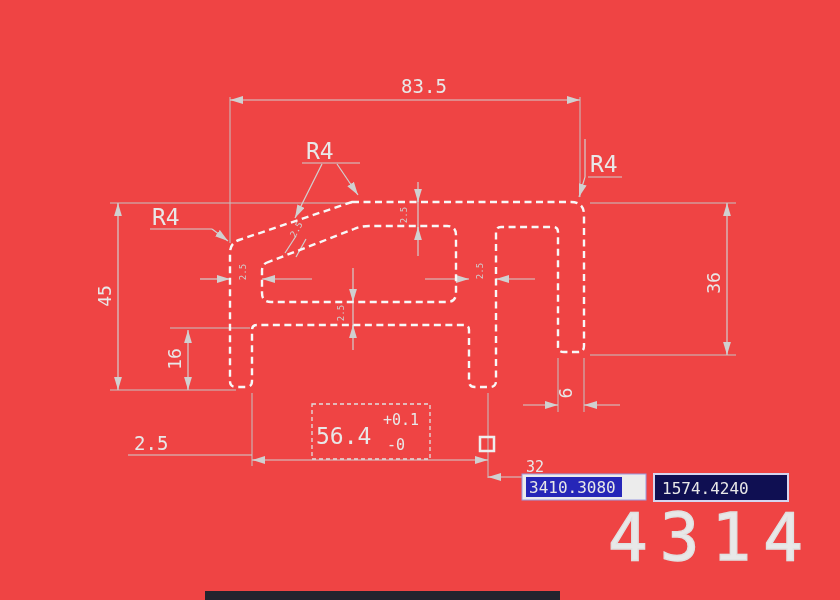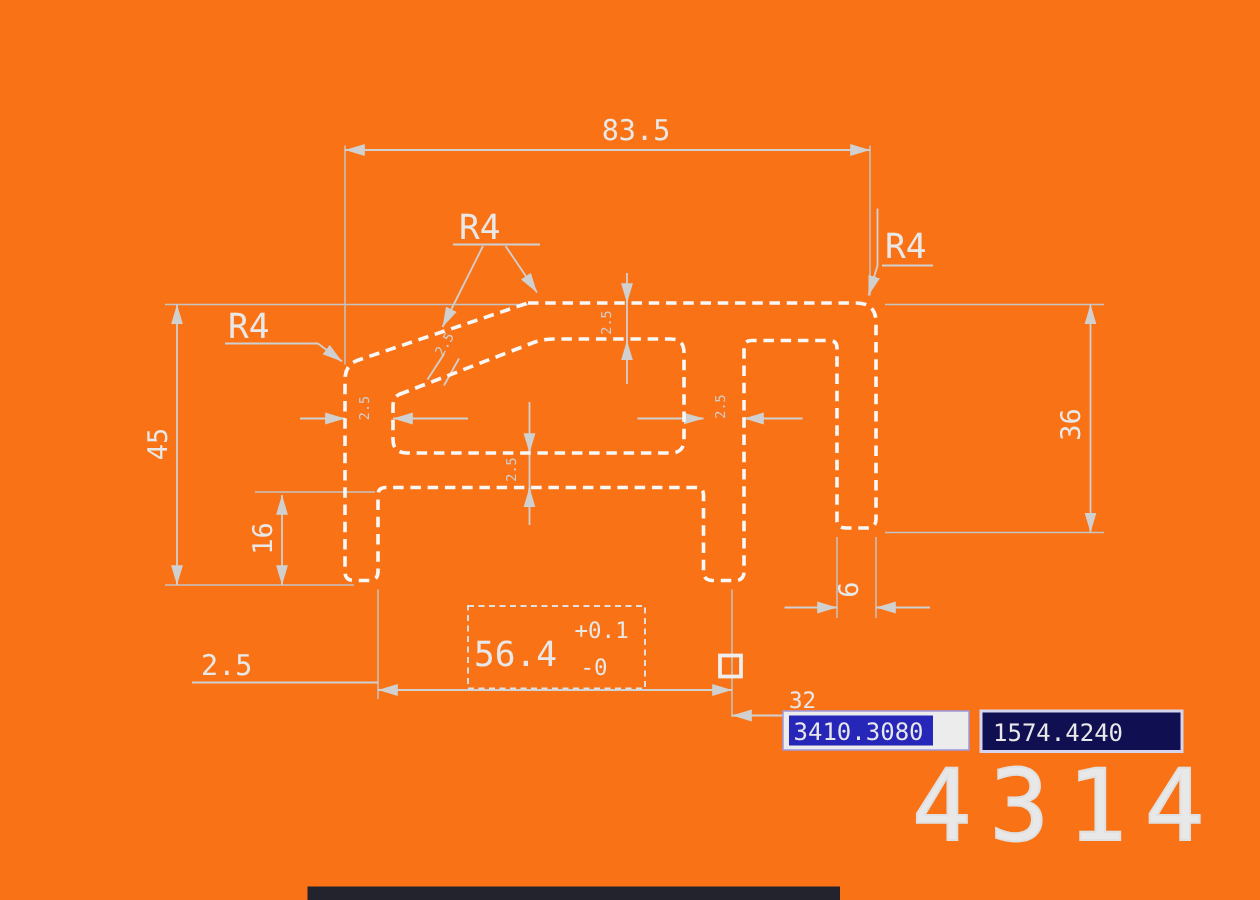--- a/index.html
+++ b/index.html
@@ -1,16 +1,16 @@
 <!DOCTYPE html>
 <html><head>
 <meta charset="utf-8">
 <style>
   html,body{margin:0;padding:0;background:#000;}
-  .stage{position:relative;width:840px;height:600px;background:#f97316;overflow:hidden;
+  .stage{position:relative;width:840px;height:600px;background:#ef4444;overflow:hidden;
          font-family:"DejaVu Sans Mono", monospace;}
   svg{display:block;}
   text{font-family:"DejaVu Sans Mono", monospace;fill:#e8e8e8;}
   .dim-line{stroke:#d0d0d0;stroke-width:1.2;fill:none;}
   .ext-line{stroke:#c4c4c4;stroke-width:1;fill:none;}
   .profile{stroke:#f8f8f8;stroke-width:2.4;fill:none;stroke-dasharray:7 4.5;}
   .selbox{stroke:#e0e0e0;stroke-width:1.3;fill:none;stroke-dasharray:4 3;}
   .dimtext{font-size:19px;}
   .rtext{font-size:18px;}
   .r4{font-size:23px;}

